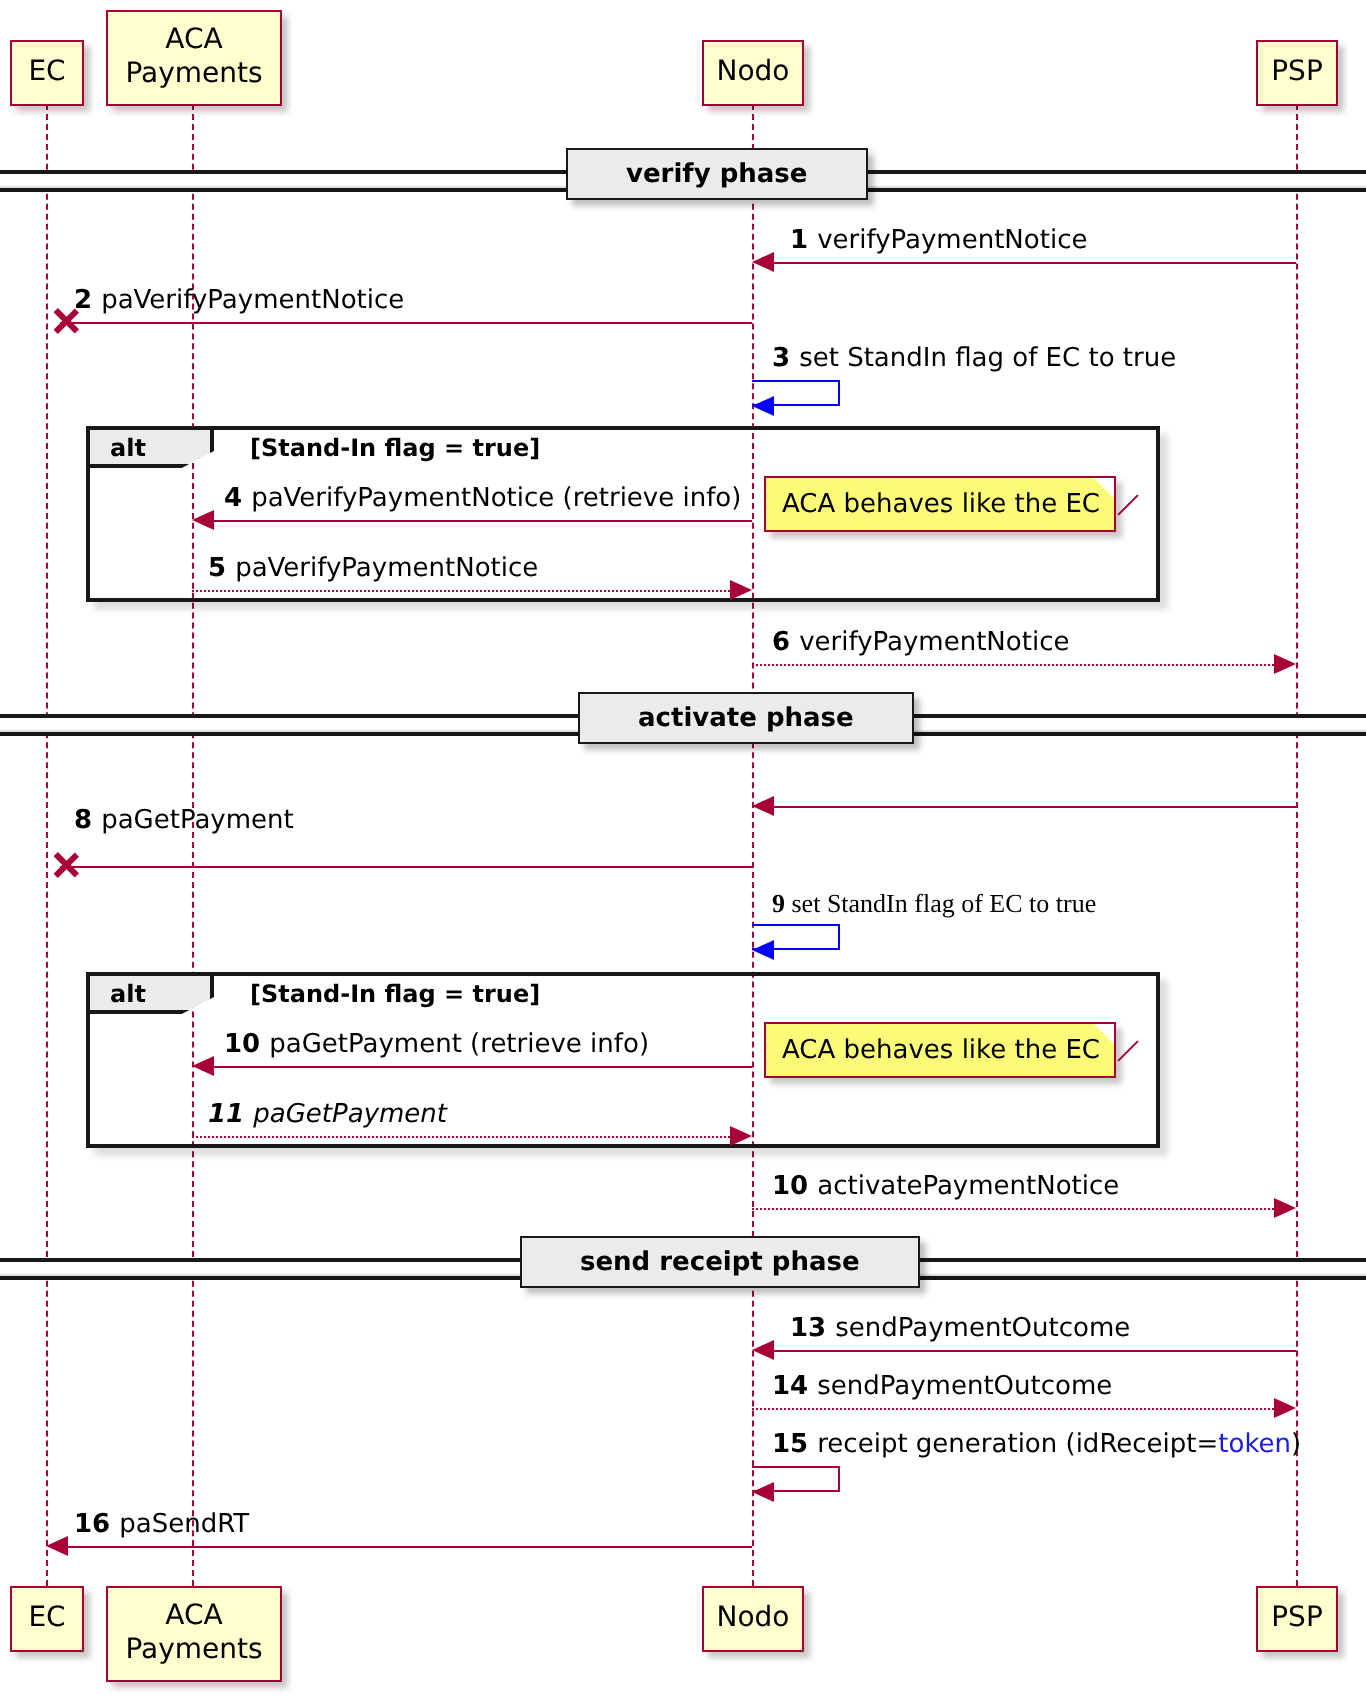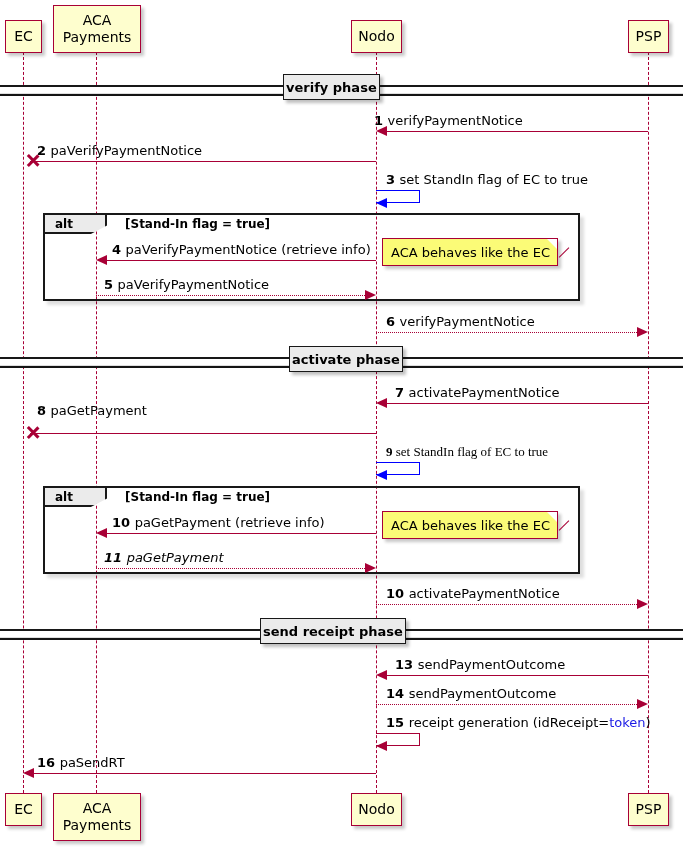--- a/index.html
+++ b/index.html
@@ -76,21 +76,21 @@
     box-sizing: border-box;
     background: #EBEBEB;
     border: 1.5px solid #181818;
     box-shadow: 3px 3px 3px rgba(0,0,0,0.25);
     font-size: 13px;
     font-weight: bold;
     color: #000000;
     display: flex;
     align-items: center;
     justify-content: center;
-    padding: 0 2px;
+    padding: 0 29px;
     white-space: nowrap;
   }
 
   
   .altbox {
     position: absolute;
     box-sizing: border-box;
     border: 2px solid #181818;
     background: transparent;
     box-shadow: 4px 4px 3px rgba(0,0,0,0.13);
@@ -251,21 +251,21 @@
   <div class="participant" style="left:628px; top:20px; width:41px; height:33px;">
     <span>PSP</span>
   </div>
 
   <div class="divider" style="top:74px;">
     <div class="bar"></div>
     <div class="bar-shadow"></div>
     <div class="dlabel" style="left:283px;">verify phase</div>
   </div>
 
-  <div class="msglabel" style="left:374px; top:113px;">
+  <div class="msglabel" style="left:395px; top:113px;">
     <span class="num">1 </span>
     <span>verifyPaymentNotice</span>
   </div>
   <div class="msgline" style="left:387px; top:131px; width:261px;"></div>
   <div class="arrowhead left" style="left:376px; top:126px;"></div>
 
   <div class="msglabel" style="left:37px; top:143px;">
     <span class="num">2 </span>
     <span>paVerifyPaymentNotice</span>
   </div>
@@ -309,24 +309,20 @@
   </div>
   <div class="msgline dotted" style="left:376px; top:332px; width:261px;"></div>
   <div class="arrowhead right" style="left:637px; top:327px;"></div>
 
   <div class="divider" style="top:346px;">
     <div class="bar"></div>
     <div class="bar-shadow"></div>
     <div class="dlabel" style="left:289px;">activate phase</div>
   </div>
 
-  <div class="msglabel" style="left:395px; top:385px;">
-    <span class="num">7 </span>
-    <span>activatePaymentNotice</span>
-  </div>
   <div class="msgline" style="left:387px; top:403px; width:261px;"></div>
   <div class="arrowhead left" style="left:376px; top:398px;"></div>
 
   <div class="msglabel" style="left:37px; top:403px;text-align:right;">
     <span class="num">8 </span>
     <span>paGetPayment</span>
   </div>
   <div class="msgline" style="left:30px; top:433px; width:346px;"></div>
   <div class="xmark" style="left:25px; top:425px;"></div>
 

